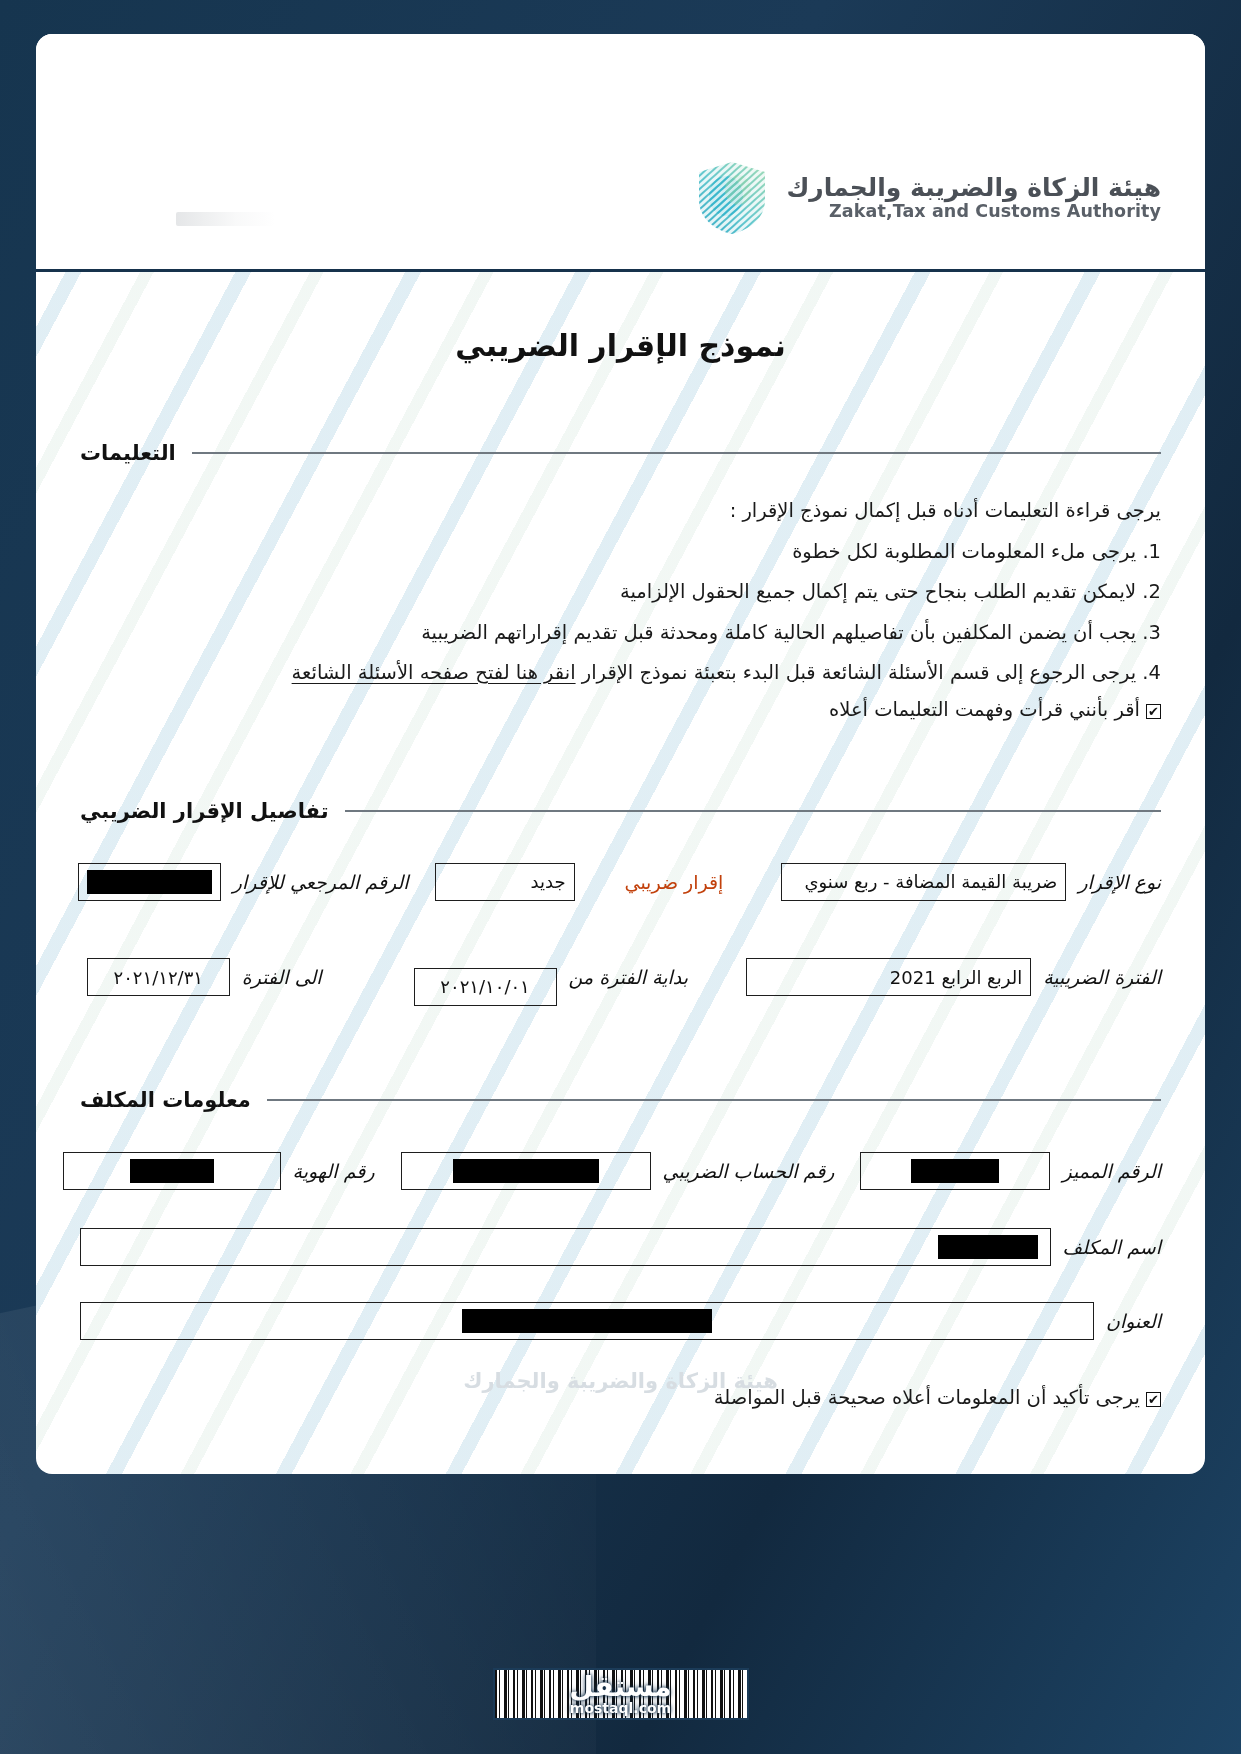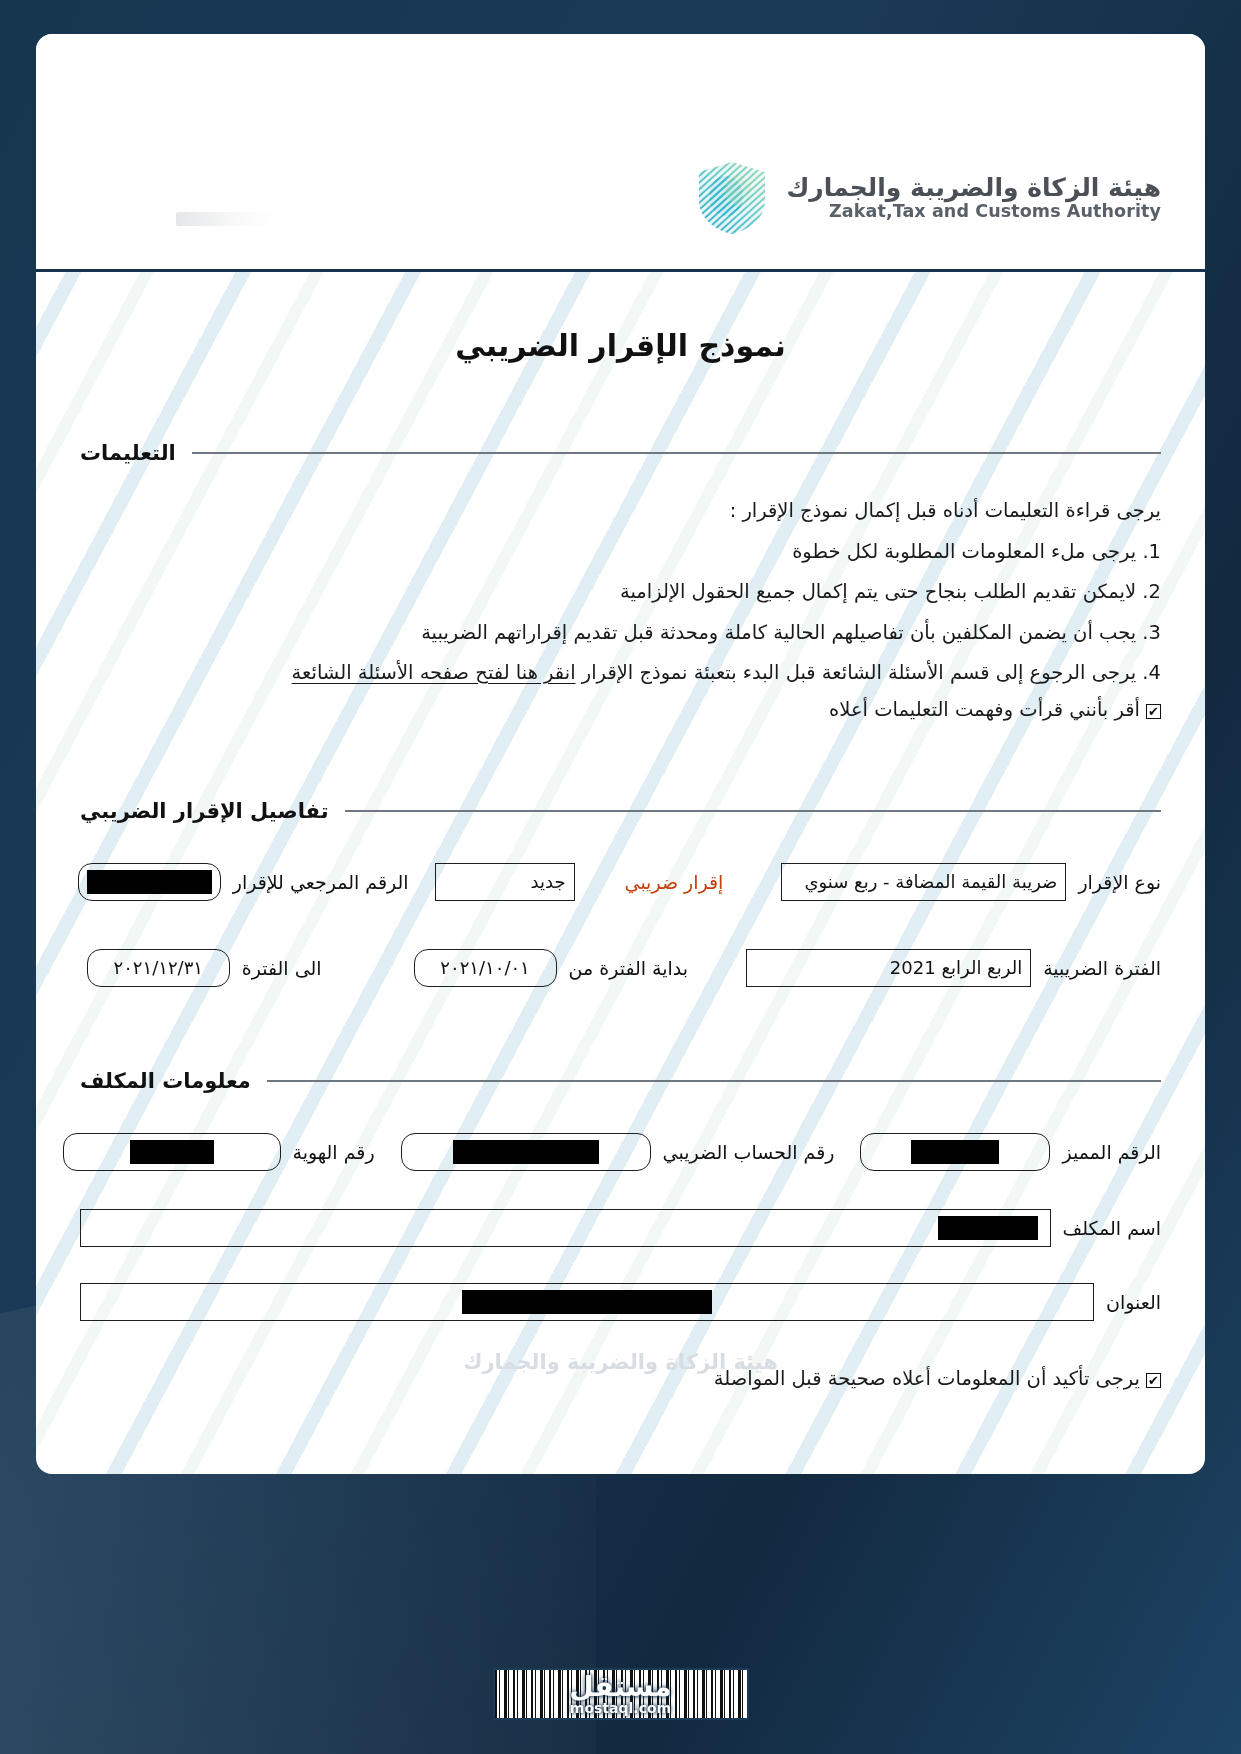--- a/index.html
+++ b/index.html
@@ -198,35 +198,36 @@
     display: flex;
     flex-direction: row;
     align-items: center;
     gap: 12px;
   }
   .field-label {
     font-size: 19px;
     color: #111;
     white-space: nowrap;
     text-align: right;
+    font-style: italic;
   }
   .field-box {
     border: 1.6px solid #1e1e1e;
     background: transparent;
     height: 38px;
     display: flex;
     align-items: center;
     padding: 12px 8px;
     font-size: 18px;
     color: #111;
     white-space: nowrap;
     overflow: hidden;
   }
   .field-box.val-right { justify-content: flex-start; }
-  .field-box.val-center { justify-content: center; border-radius: 14px; }
+  .field-box.val-center { justify-content: center; }
   .plain-val {
     font-size: 19px;
     color: #c2410c;
     white-space: nowrap;
   }
 
   
   .redact {
     background: #000;
     display: inline-block;
@@ -396,21 +397,21 @@
     </div>
 
     <div class="form-row" style="margin-top:48px;">
       <div class="field">
         <div class="field-label">الفترة الضريبية</div>
         <div class="field-box val-right" style="width:285px;">الربع الرابع 2021</div>
       </div>
       <div class="spacer-md"></div>
       <div class="field">
         <div class="field-label">بداية الفترة من</div>
-        <div class="field-box val-center" style="width:143px;">٢٠٢١/١٠/٠١</div>
+        <div class="field-box val-center" style="width:143px;margin-top:19px;">٢٠٢١/١٠/٠١</div>
       </div>
       <div class="spacer-lg"></div>
       <div class="field">
         <div class="field-label">الى الفترة</div>
         <div class="field-box val-center" style="width:143px;">٢٠٢١/١٢/٣١</div>
       </div>
     </div>
 
     <div class="section-head" style="margin-top:82px;">
       <div class="rule"></div>

